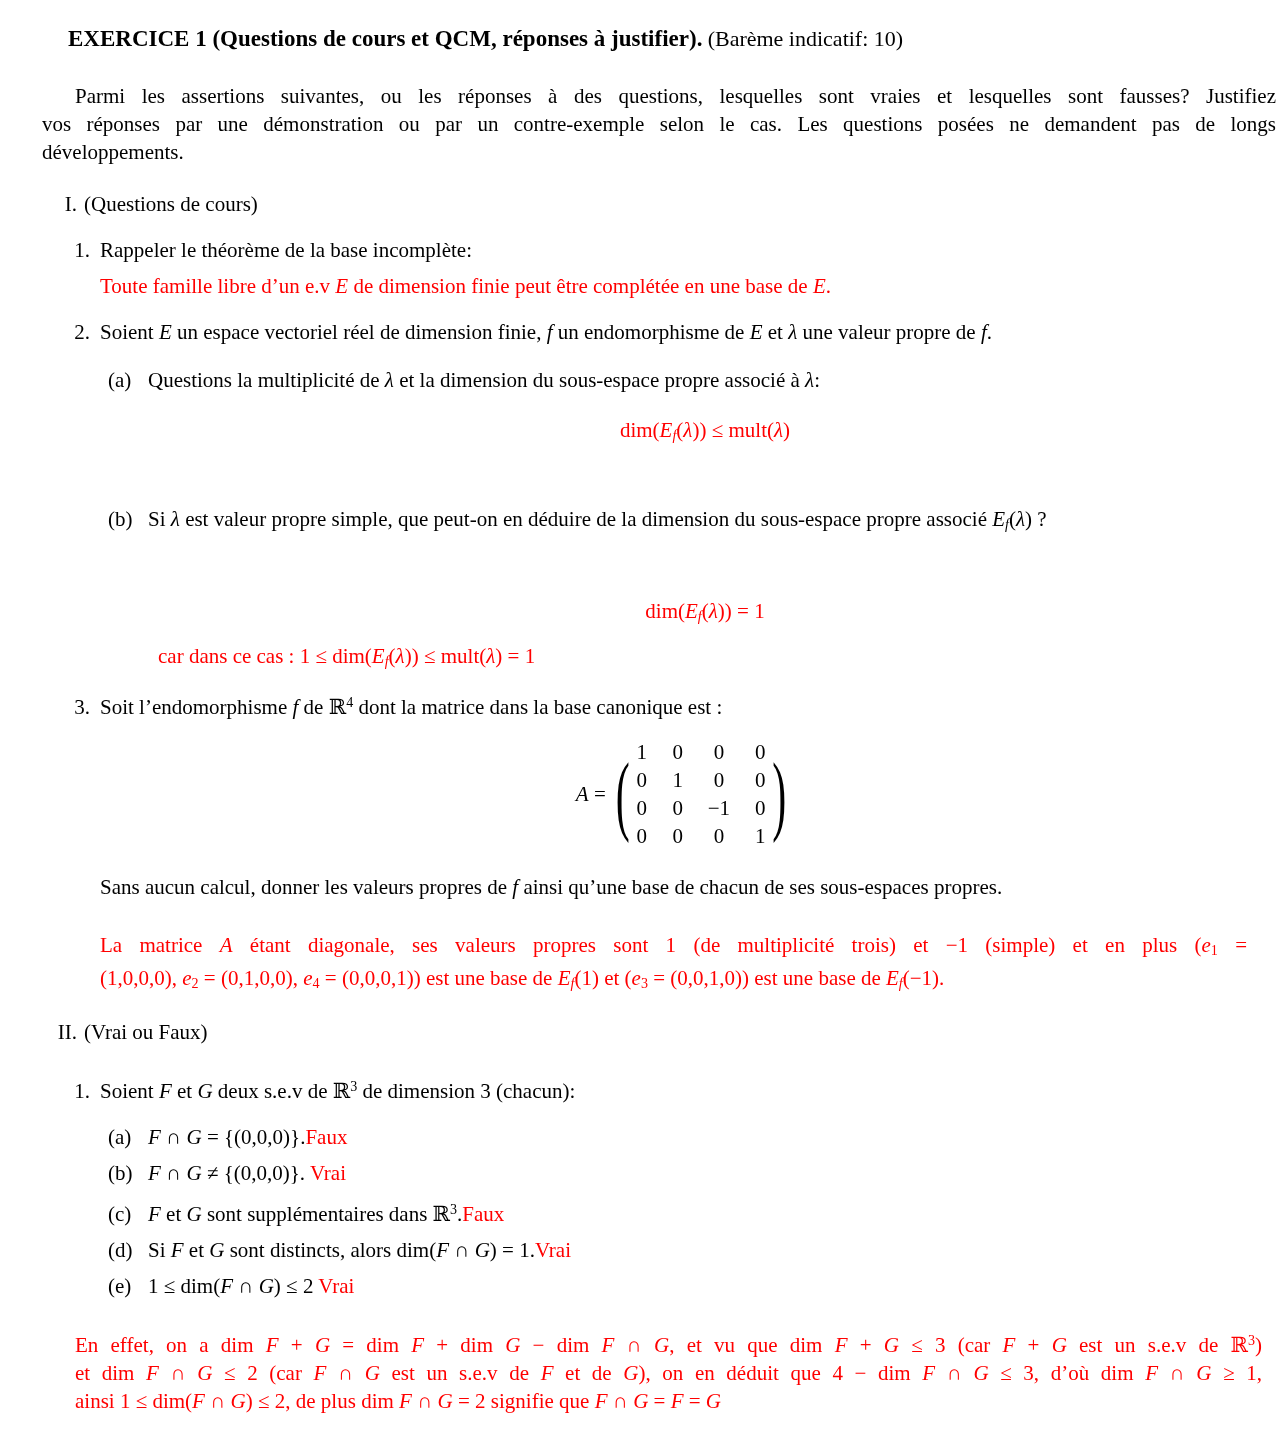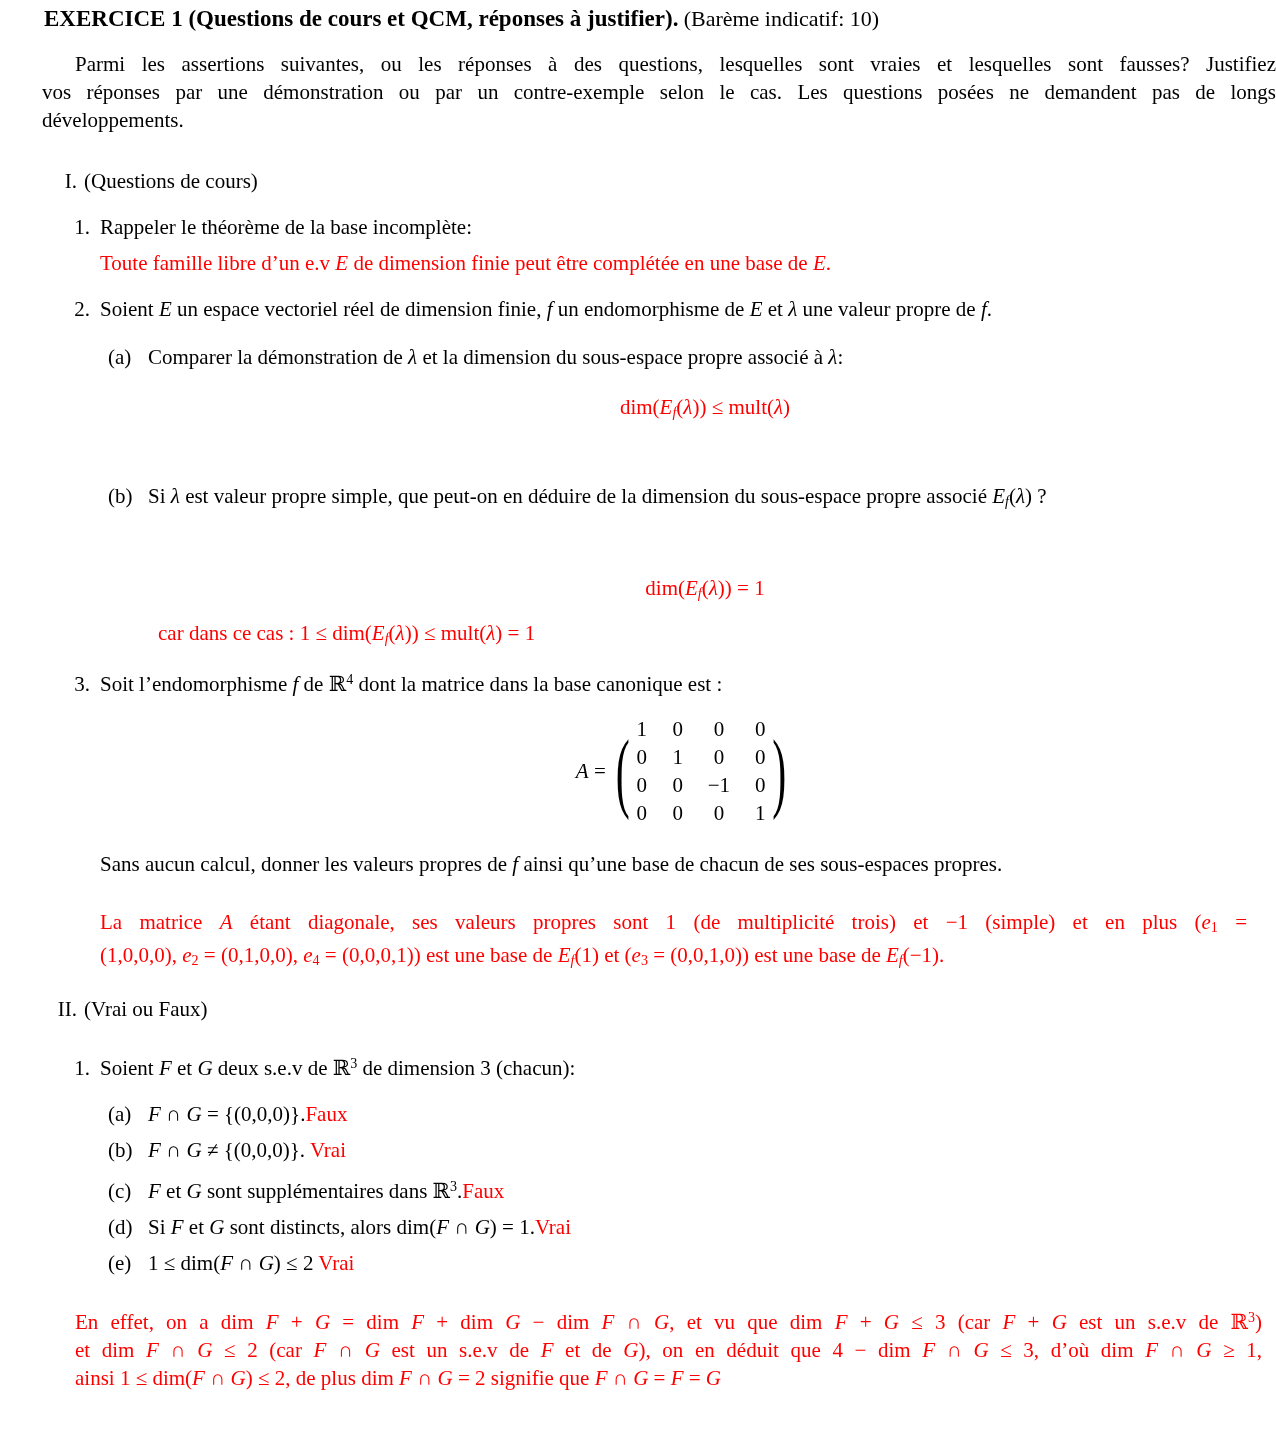--- a/index.html
+++ b/index.html
@@ -5,44 +5,44 @@
   html,body{margin:0;padding:0;}
   body{
     width:1276px;height:1445px;overflow:hidden;background:#ffffff;
     font-family:"Liberation Serif","DejaVu Serif",serif;
     font-size:21px;color:#000000;
   }
   .line{line-height:28px;min-height:28px;}
   .jl{text-align:justify;text-align-last:justify;}
   .ind{text-indent:33px;}
   .red{color:#ff0000;}
-  .title-line{padding-left:44px;margin-top:4px;line-height:30px;}
+  .title-line{padding-left:68px;margin-top:24px;line-height:30px;}
   .ttl-b{font-weight:bold;font-size:23px;}
   .ttl-n{font-size:22px;}
-  .intro{margin-top:16px;padding-left:42px;padding-right:0;}
+  .intro{margin-top:28px;padding-left:42px;padding-right:0;}
   .secI{padding-left:42px;}
   .labI{display:inline-block;width:35px;text-align:right;margin-right:7px;}
   .it1{padding-left:100px;padding-right:14px;}
   .lab1{display:inline-block;width:46px;margin-left:-46px;text-align:right;padding-right:10px;box-sizing:border-box;}
   .it2{padding-left:148px;padding-right:14px;}
   .lab2{display:inline-block;width:40px;margin-left:-40px;}
   .disp{padding-left:148px;padding-right:14px;text-align:center;}
   .note{padding-left:150px;padding-right:14px;margin-left:8px;}
   .mblock{padding-left:100px;padding-right:14px;text-align:center;}
   .mrow{display:inline-flex;align-items:center;height:118px;}
   .mlhs{margin-right:10px;}
   .mgrid{display:inline-grid;grid-template-columns:repeat(4,auto);column-gap:24px;margin:0 6px;}
   .mcell{line-height:28px;text-align:center;min-width:12px;}
   .paren{display:inline-block;font-size:42px;line-height:56px;transform:scaleY(2.12);transform-origin:center;}
   .ans3{padding-left:100px;padding-right:29px;}
   .just{padding-left:75px;padding-right:14px;}
   .vf{margin-bottom:8px;}
   .mt8{margin-top:8px;}   .mt12{margin-top:12px;} .mt14{margin-top:14px;}
   .mt18{margin-top:18px;} .mt20{margin-top:20px;} .mt22{margin-top:22px;}
-  .mt24{margin-top:33px;} .mt26{margin-top:26px;} .mt30{margin-top:30px;}
+  .mt24{margin-top:24px;} .mt26{margin-top:26px;} .mt30{margin-top:30px;}
   .mt56{margin-top:56px;} .mt60{margin-top:60px;}
   .sg-n{}
   .sg-i{font-style:italic;}
   .sg-sub{font-size:67%;vertical-align:-0.18em;}
   .sg-isub{font-style:italic;font-size:67%;vertical-align:-0.18em;}
   .sg-sup{font-size:67%;vertical-align:0.5em;}
   .sg-r{color:#ff0000;}
 </style>
 </head>
 <body>
@@ -68,21 +68,21 @@
     <span class="lab1">1.</span><span>Rappeler le théorème de la base incomplète:</span>
   </div>
 
   <div class="line it1 red mt8"><span class="sg-n">Toute famille libre d’un e.v </span><span class="sg-i">E</span><span class="sg-n"> de dimension finie peut être complétée en une base de </span><span class="sg-i">E</span><span class="sg-n">.</span></div>
 
   <div class="line it1 mt18">
     <span class="lab1">2.</span><span><span class="sg-n">Soient </span><span class="sg-i">E</span><span class="sg-n"> un espace vectoriel réel de dimension finie, </span><span class="sg-i">f</span><span class="sg-n"> un endomorphisme de </span><span class="sg-i">E</span><span class="sg-n"> et </span><span class="sg-i">λ</span><span class="sg-n"> une valeur propre de </span><span class="sg-i">f</span><span class="sg-n">.</span></span>
   </div>
 
   <div class="line it2 mt20">
-    <span class="lab2">(a)</span><span><span class="sg-n">Comparer la démonstration de </span><span class="sg-i">λ</span><span class="sg-n"> et la dimension du sous-espace propre associé à </span><span class="sg-i">λ</span><span class="sg-n">:</span></span>
+    <span class="lab2">(a)</span><span><span class="sg-n">Questions la multiplicité de </span><span class="sg-i">λ</span><span class="sg-n"> et la dimension du sous-espace propre associé à </span><span class="sg-i">λ</span><span class="sg-n">:</span></span>
   </div>
 
   <div class="line disp red mt22"><span class="sg-n">dim(</span><span class="sg-i">E</span><span class="sg-isub">f</span><span class="sg-n">(</span><span class="sg-i">λ</span><span class="sg-n">)) ≤ mult(</span><span class="sg-i">λ</span><span class="sg-n">)</span></div>
 
   <div class="line it2 mt56">
     <span class="lab2">(b)</span><span><span class="sg-n">Si </span><span class="sg-i">λ</span><span class="sg-n"> est valeur propre simple, que peut-on en déduire de la dimension du sous-espace propre associé </span><span class="sg-i">E</span><span class="sg-isub">f</span><span class="sg-n">(</span><span class="sg-i">λ</span><span class="sg-n">) ?</span></span>
   </div>
 
   <div class="line disp red mt60"><span class="sg-n">dim(</span><span class="sg-i">E</span><span class="sg-isub">f</span><span class="sg-n">(</span><span class="sg-i">λ</span><span class="sg-n">)) = 1</span></div>
 

